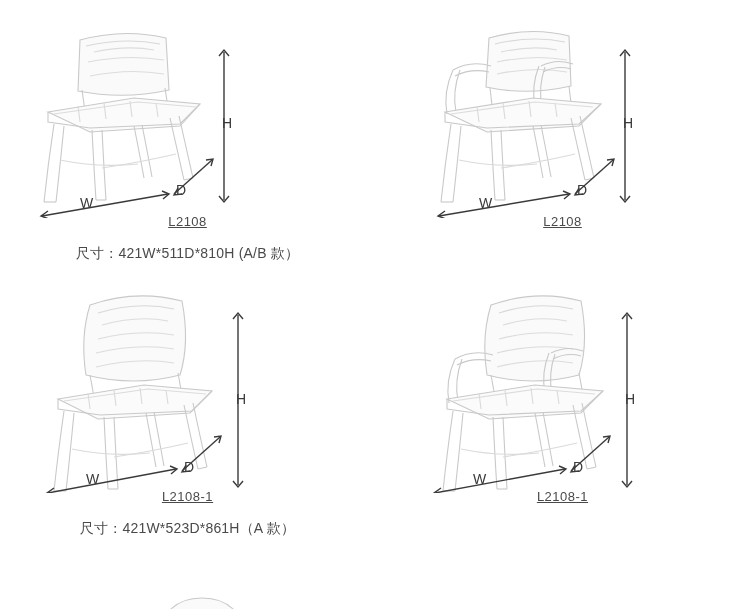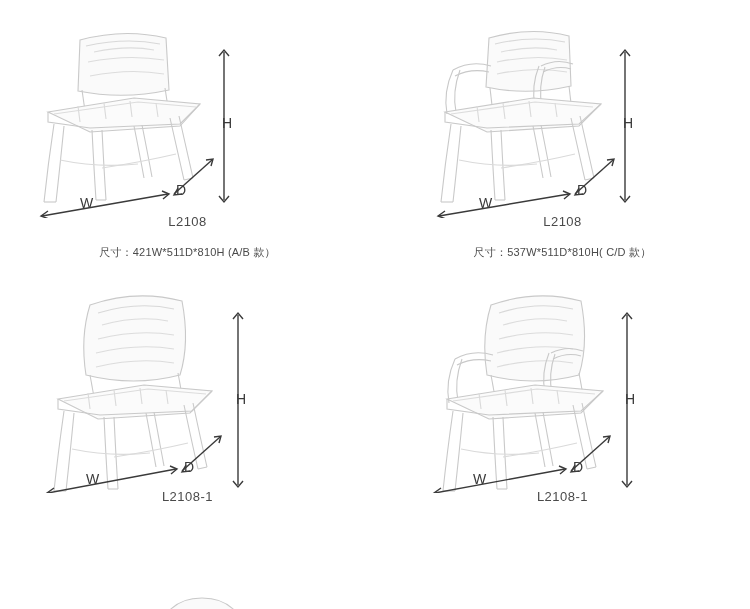--- a/index.html
+++ b/index.html
@@ -37,24 +37,25 @@
   .figure svg {
     display: block;
     margin: 0 auto;
   }
   .caption {
     text-align: center;
     font-size: 13px;
     color: #4a4a4a;
     letter-spacing: 0.5px;
     margin-top: -4px;
+    text-decoration: underline;
   }
   .dims {
     text-align: center;
-    font-size: 11px;
+    font-size: 14px;
     color: #4a4a4a;
     margin-top: 16px;
     letter-spacing: 0.2px;
   }
   .bottom-peek {
     position: absolute;
     left: 0;
     top: 592px;
     width: 375px;
     height: 20px;
@@ -180,21 +181,20 @@
 
           <path d="M182 194 l38 -34" stroke="#3a3a3a" stroke-width="1.4"></path>
           <path d="M186 188 l-4 7 l8 -1" stroke="#3a3a3a" stroke-width="1.4"></path>
           <path d="M214 160 l7 -1 l-2 7" stroke="#3a3a3a" stroke-width="1.4"></path>
         </svg>
         <div style="position:absolute;left:248px;top:115px;font-size:14px;color:#3a3a3a;">H</div>
         <div style="position:absolute;left:104px;top:195px;font-size:14px;color:#3a3a3a;">W</div>
         <div style="position:absolute;left:202px;top:182px;font-size:14px;color:#3a3a3a;">D</div>
       </div>
       <div class="caption">L2108</div>
-      <div class="dims">尺寸：537W*511D*810H( C/D 款）</div>
     </div>
 
     <div class="cell">
       <div class="figure">
         <svg width="340" height="218" viewBox="0 0 340 218" fill="none" stroke="#c9c9c9" stroke-width="1.1">
 
           <path d="M72 30 q46 -16 92 -4 q8 42 -2 74 q-46 12 -94 0 q-6 -38 4 -70 z" fill="#fafafa"></path>
           <path d="M80 38 q40 -12 76 -4" stroke="#d8d8d8"></path>
           <path d="M84 50 q36 -10 66 -4" stroke="#dcdcdc"></path>
           <path d="M80 64 q40 -10 76 -4" stroke="#dcdcdc"></path>
@@ -235,20 +235,21 @@
 
           <path d="M164 196 l38 -34" stroke="#3a3a3a" stroke-width="1.4"></path>
           <path d="M168 190 l-4 7 l8 -1" stroke="#3a3a3a" stroke-width="1.4"></path>
           <path d="M196 162 l7 -1 l-2 7" stroke="#3a3a3a" stroke-width="1.4"></path>
         </svg>
         <div style="position:absolute;left:236px;top:116px;font-size:14px;color:#3a3a3a;">H</div>
         <div style="position:absolute;left:86px;top:196px;font-size:14px;color:#3a3a3a;">W</div>
         <div style="position:absolute;left:184px;top:184px;font-size:14px;color:#3a3a3a;">D</div>
       </div>
       <div class="caption">L2108-1</div>
+      <div class="dims">尺寸：421W*523D*861H（A 款）</div>
     </div>
 
     <div class="cell">
       <div class="figure">
         <svg width="340" height="218" viewBox="0 0 340 218" fill="none" stroke="#c9c9c9" stroke-width="1.1">
 
           <path d="M98 30 q46 -16 90 -4 q8 42 -2 74 q-46 12 -92 0 q-6 -38 4 -70 z" fill="#fafafa"></path>
           <path d="M106 38 q38 -12 74 -4" stroke="#d8d8d8"></path>
           <path d="M110 50 q34 -10 64 -4" stroke="#dcdcdc"></path>
           <path d="M106 64 q38 -10 74 -4" stroke="#dcdcdc"></path>

